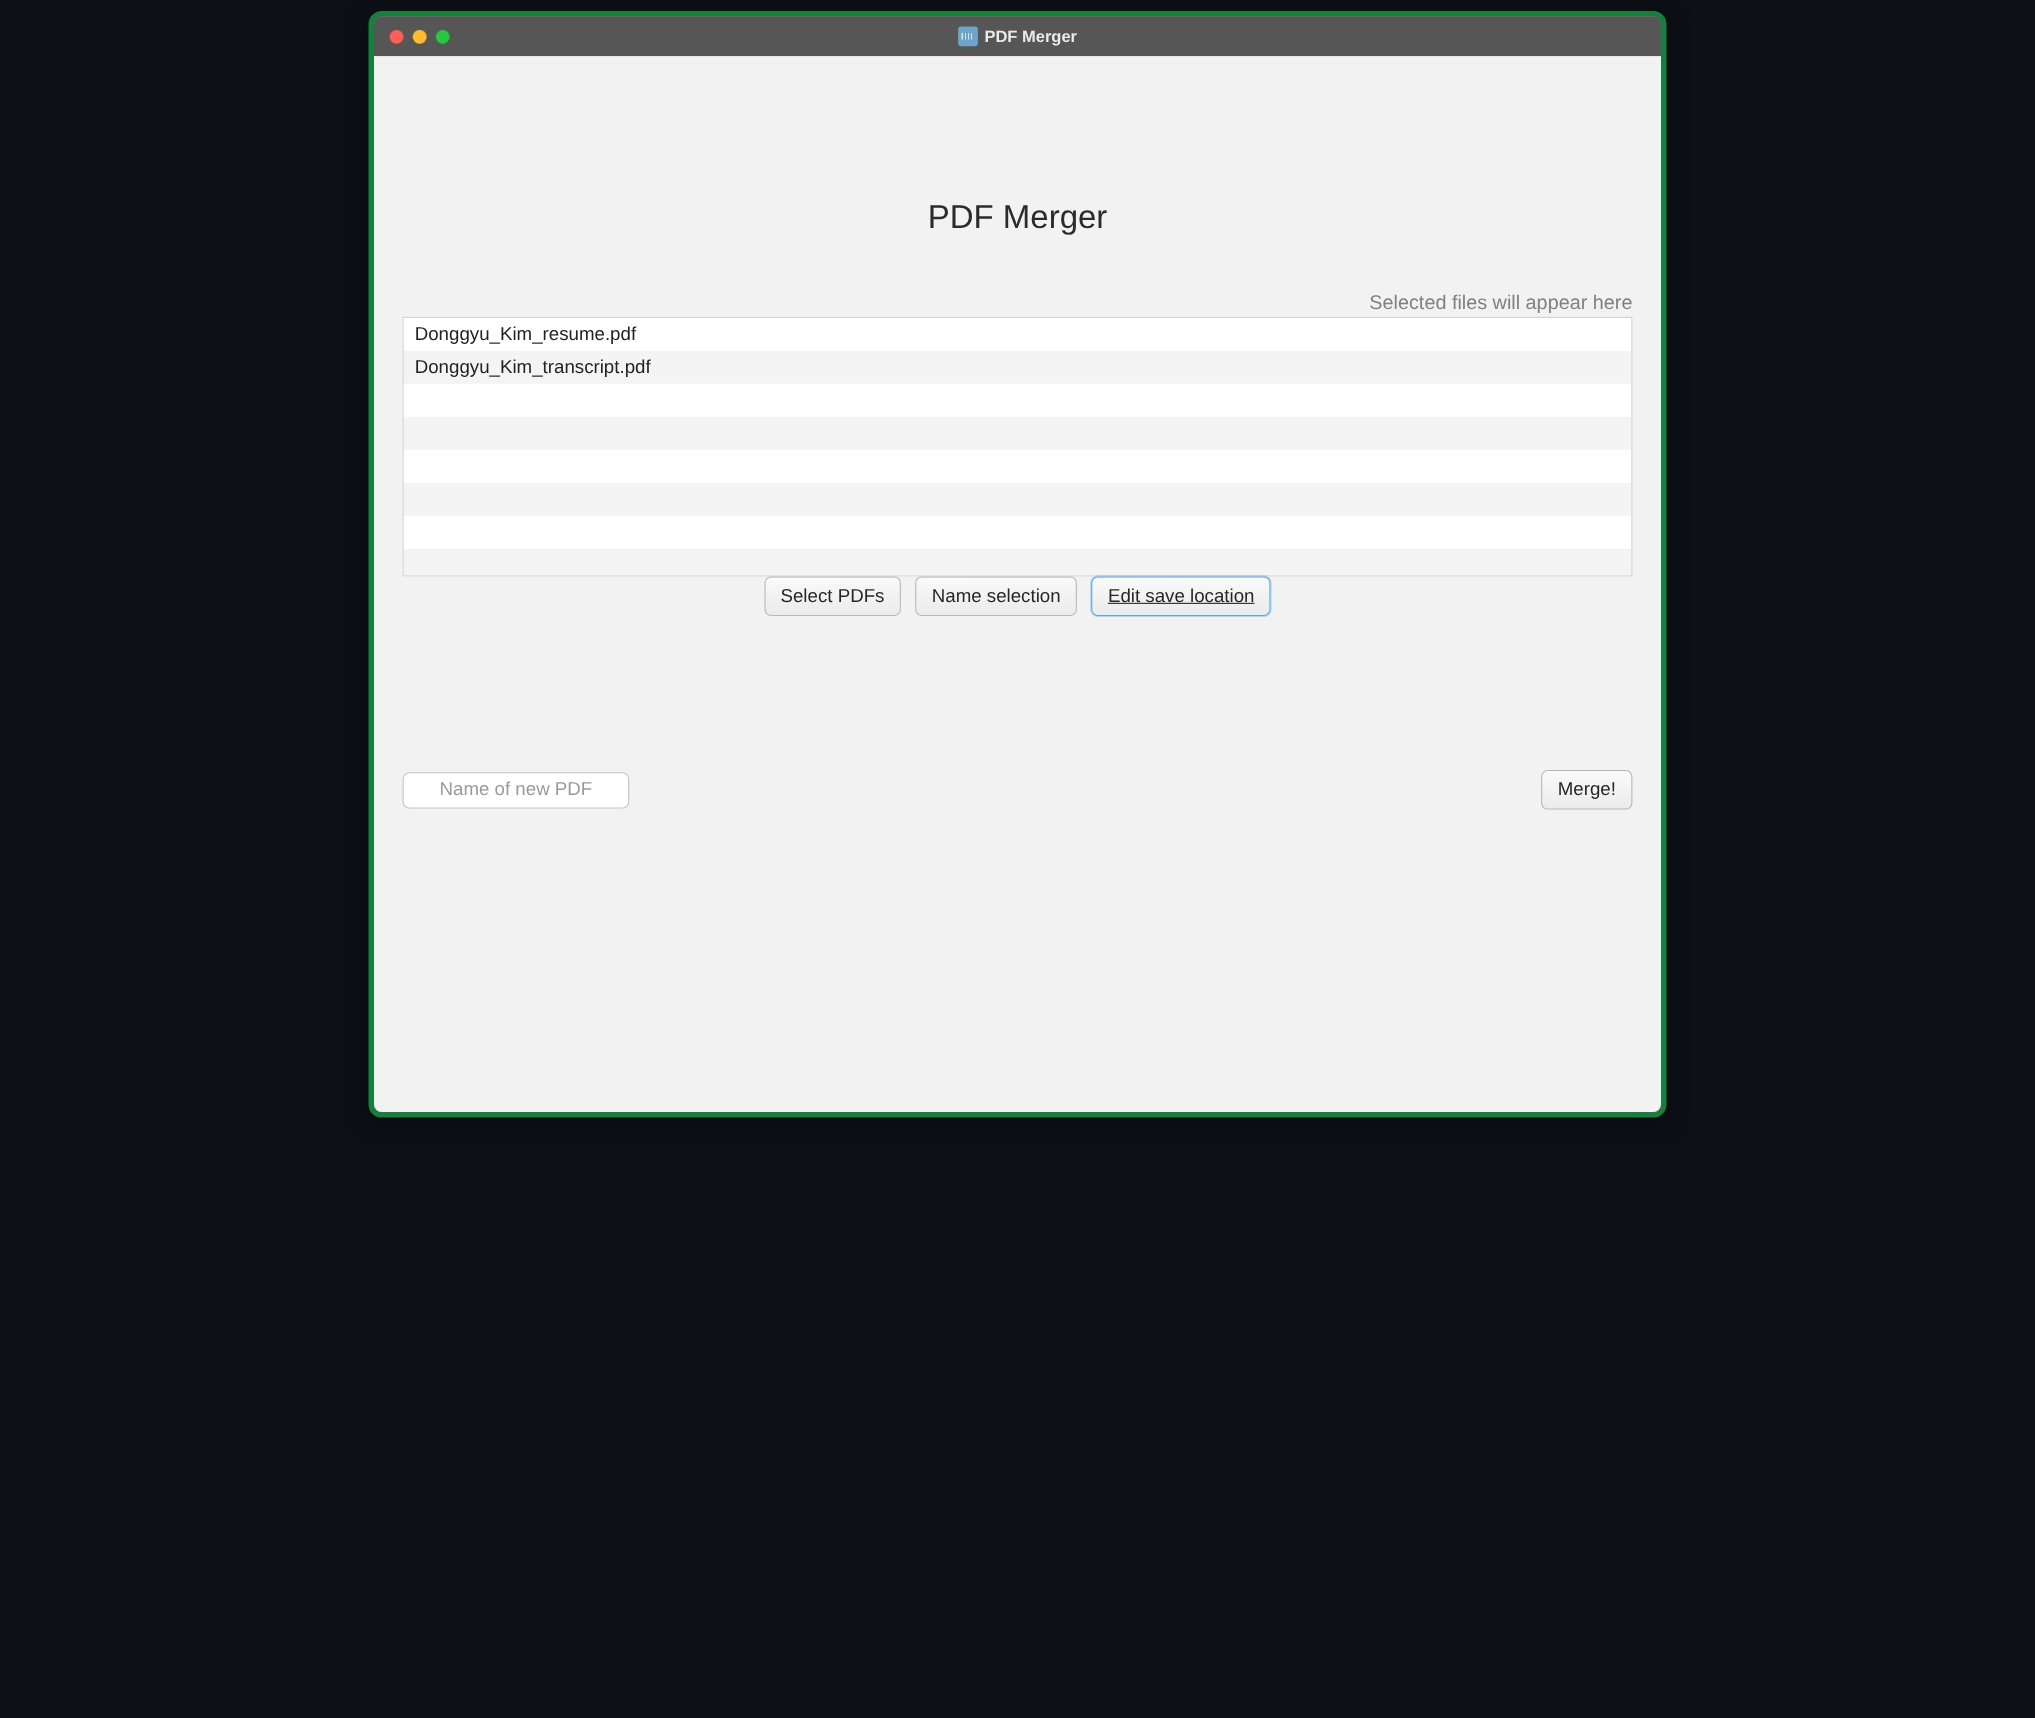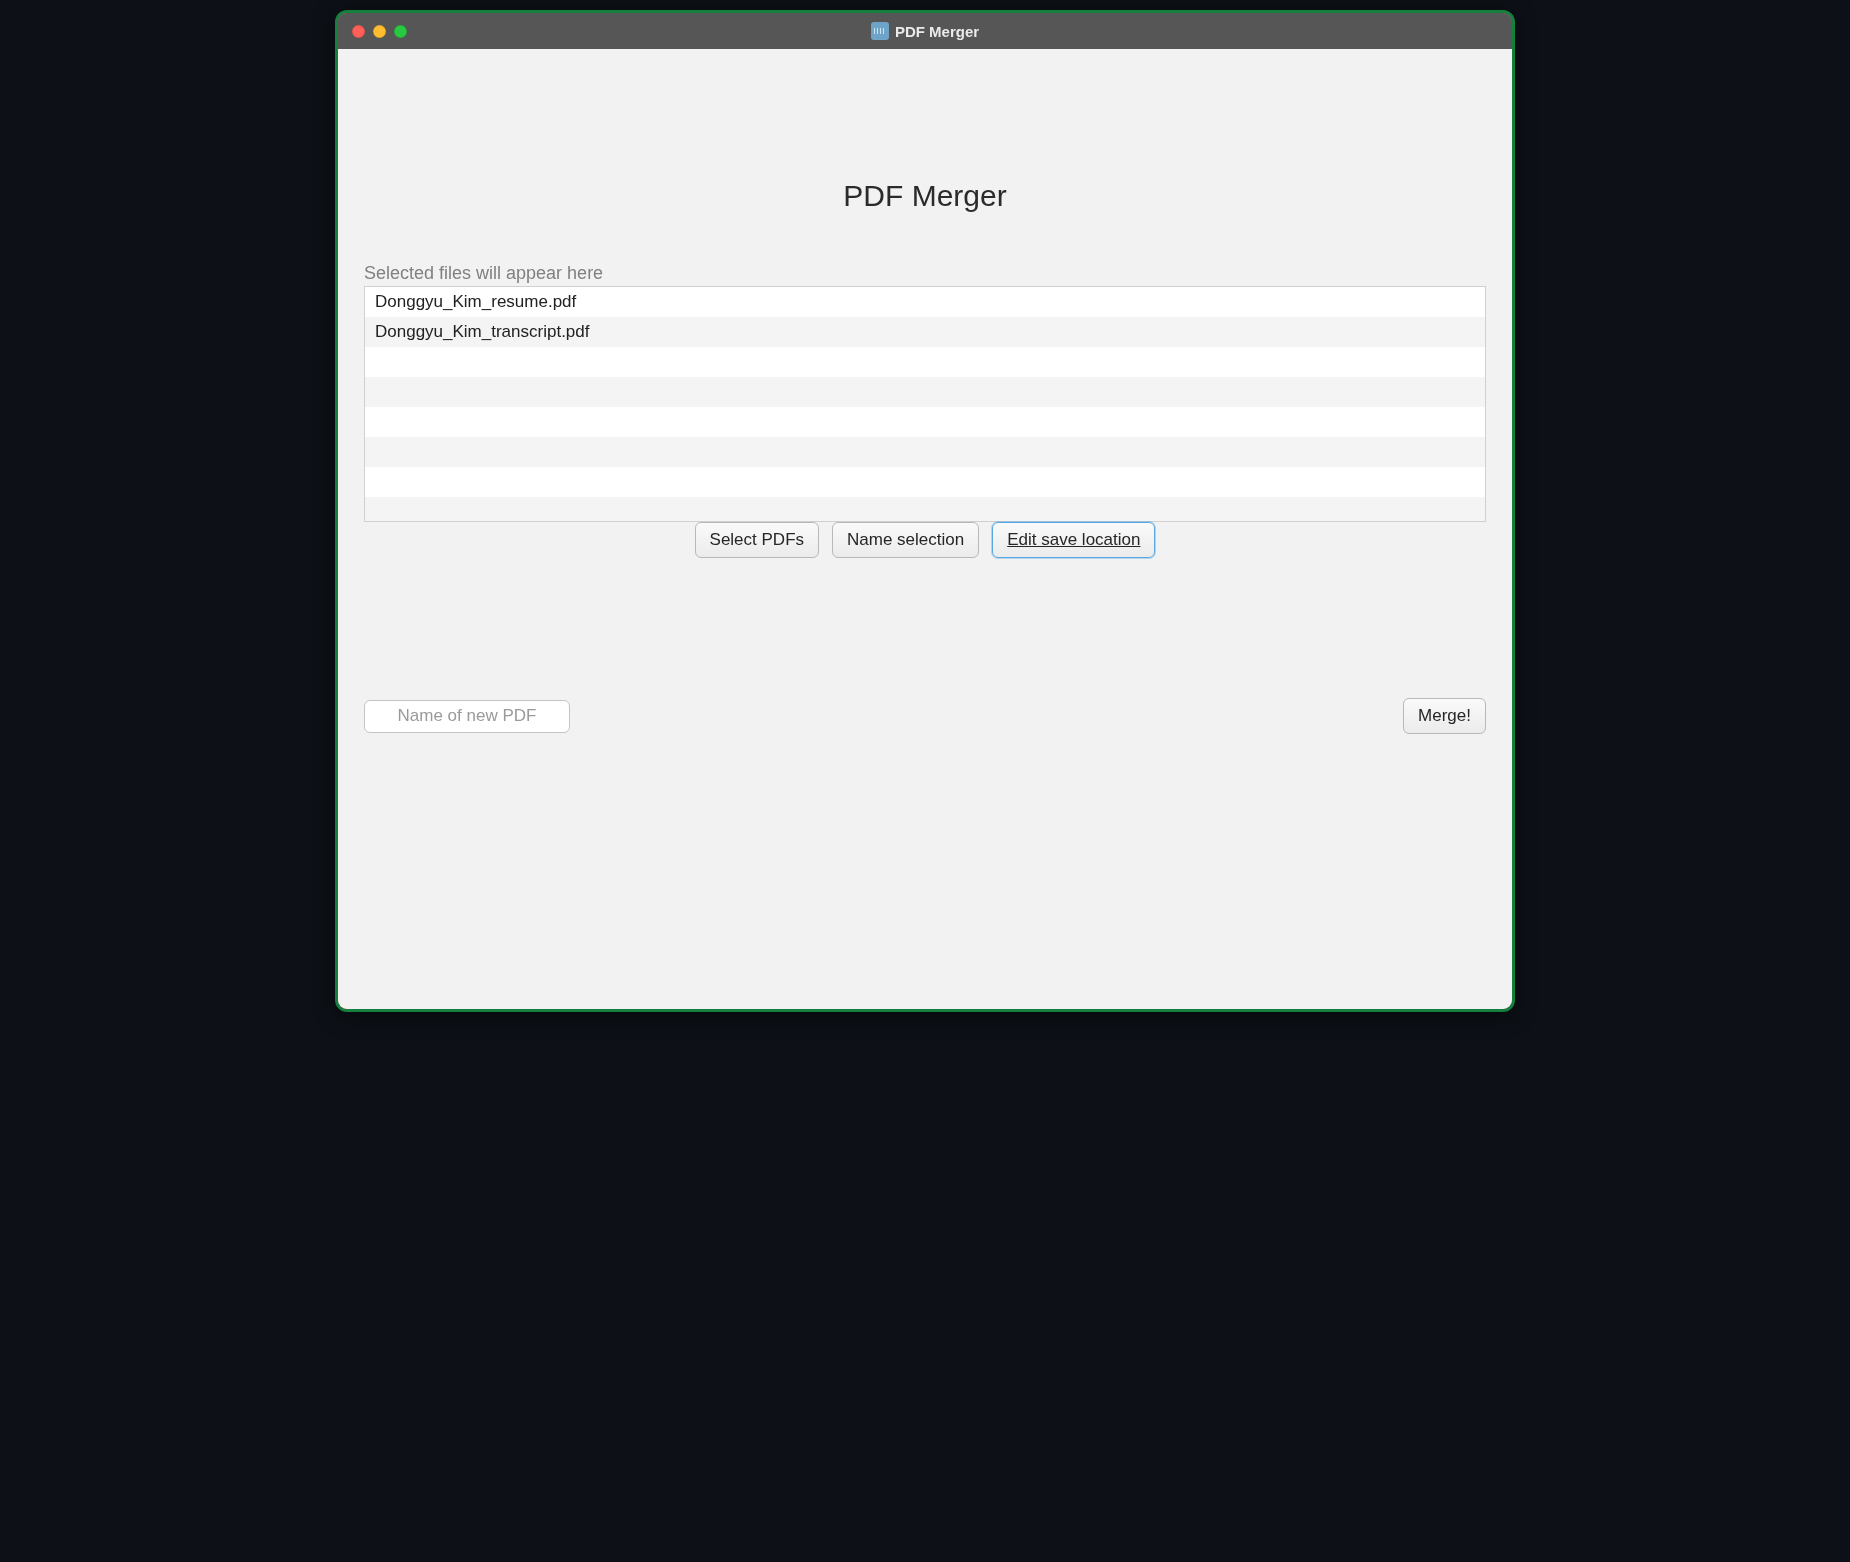--- a/index.html
+++ b/index.html
@@ -11,21 +11,21 @@
       align-items: flex-start;
       justify-content: center;
     }
     .app-window {
       width: 1180px;
       margin: 10px 0 0 0;
       border-radius: 12px;
       overflow: hidden;
       background: #ec4899;
       box-shadow: 0 4px 20px rgba(0,0,0,0.6);
-      border: 3px solid #15803d;
+      border: 5px solid #15803d;
     }
     .titlebar {
       height: 36px;
       background: #565656;
       display: flex;
       align-items: center;
       position: relative;
     }
     .traffic-lights {
       display: flex;
@@ -76,20 +76,21 @@
       color: #2b2b2b;
       font-weight: 400;
       padding-top: 130px;
       padding-bottom: 50px;
     }
     .list-label {
       color: #808080;
       font-size: 18px;
       font-weight: 400;
       margin-bottom: 2px;
+      text-align: right;
     }
     .files-list {
       border: 1px solid #d0d0d0;
       background: #ffffff;
       height: 236px;
       overflow: hidden;
     }
     .row {
       height: 30px;
       display: flex;

